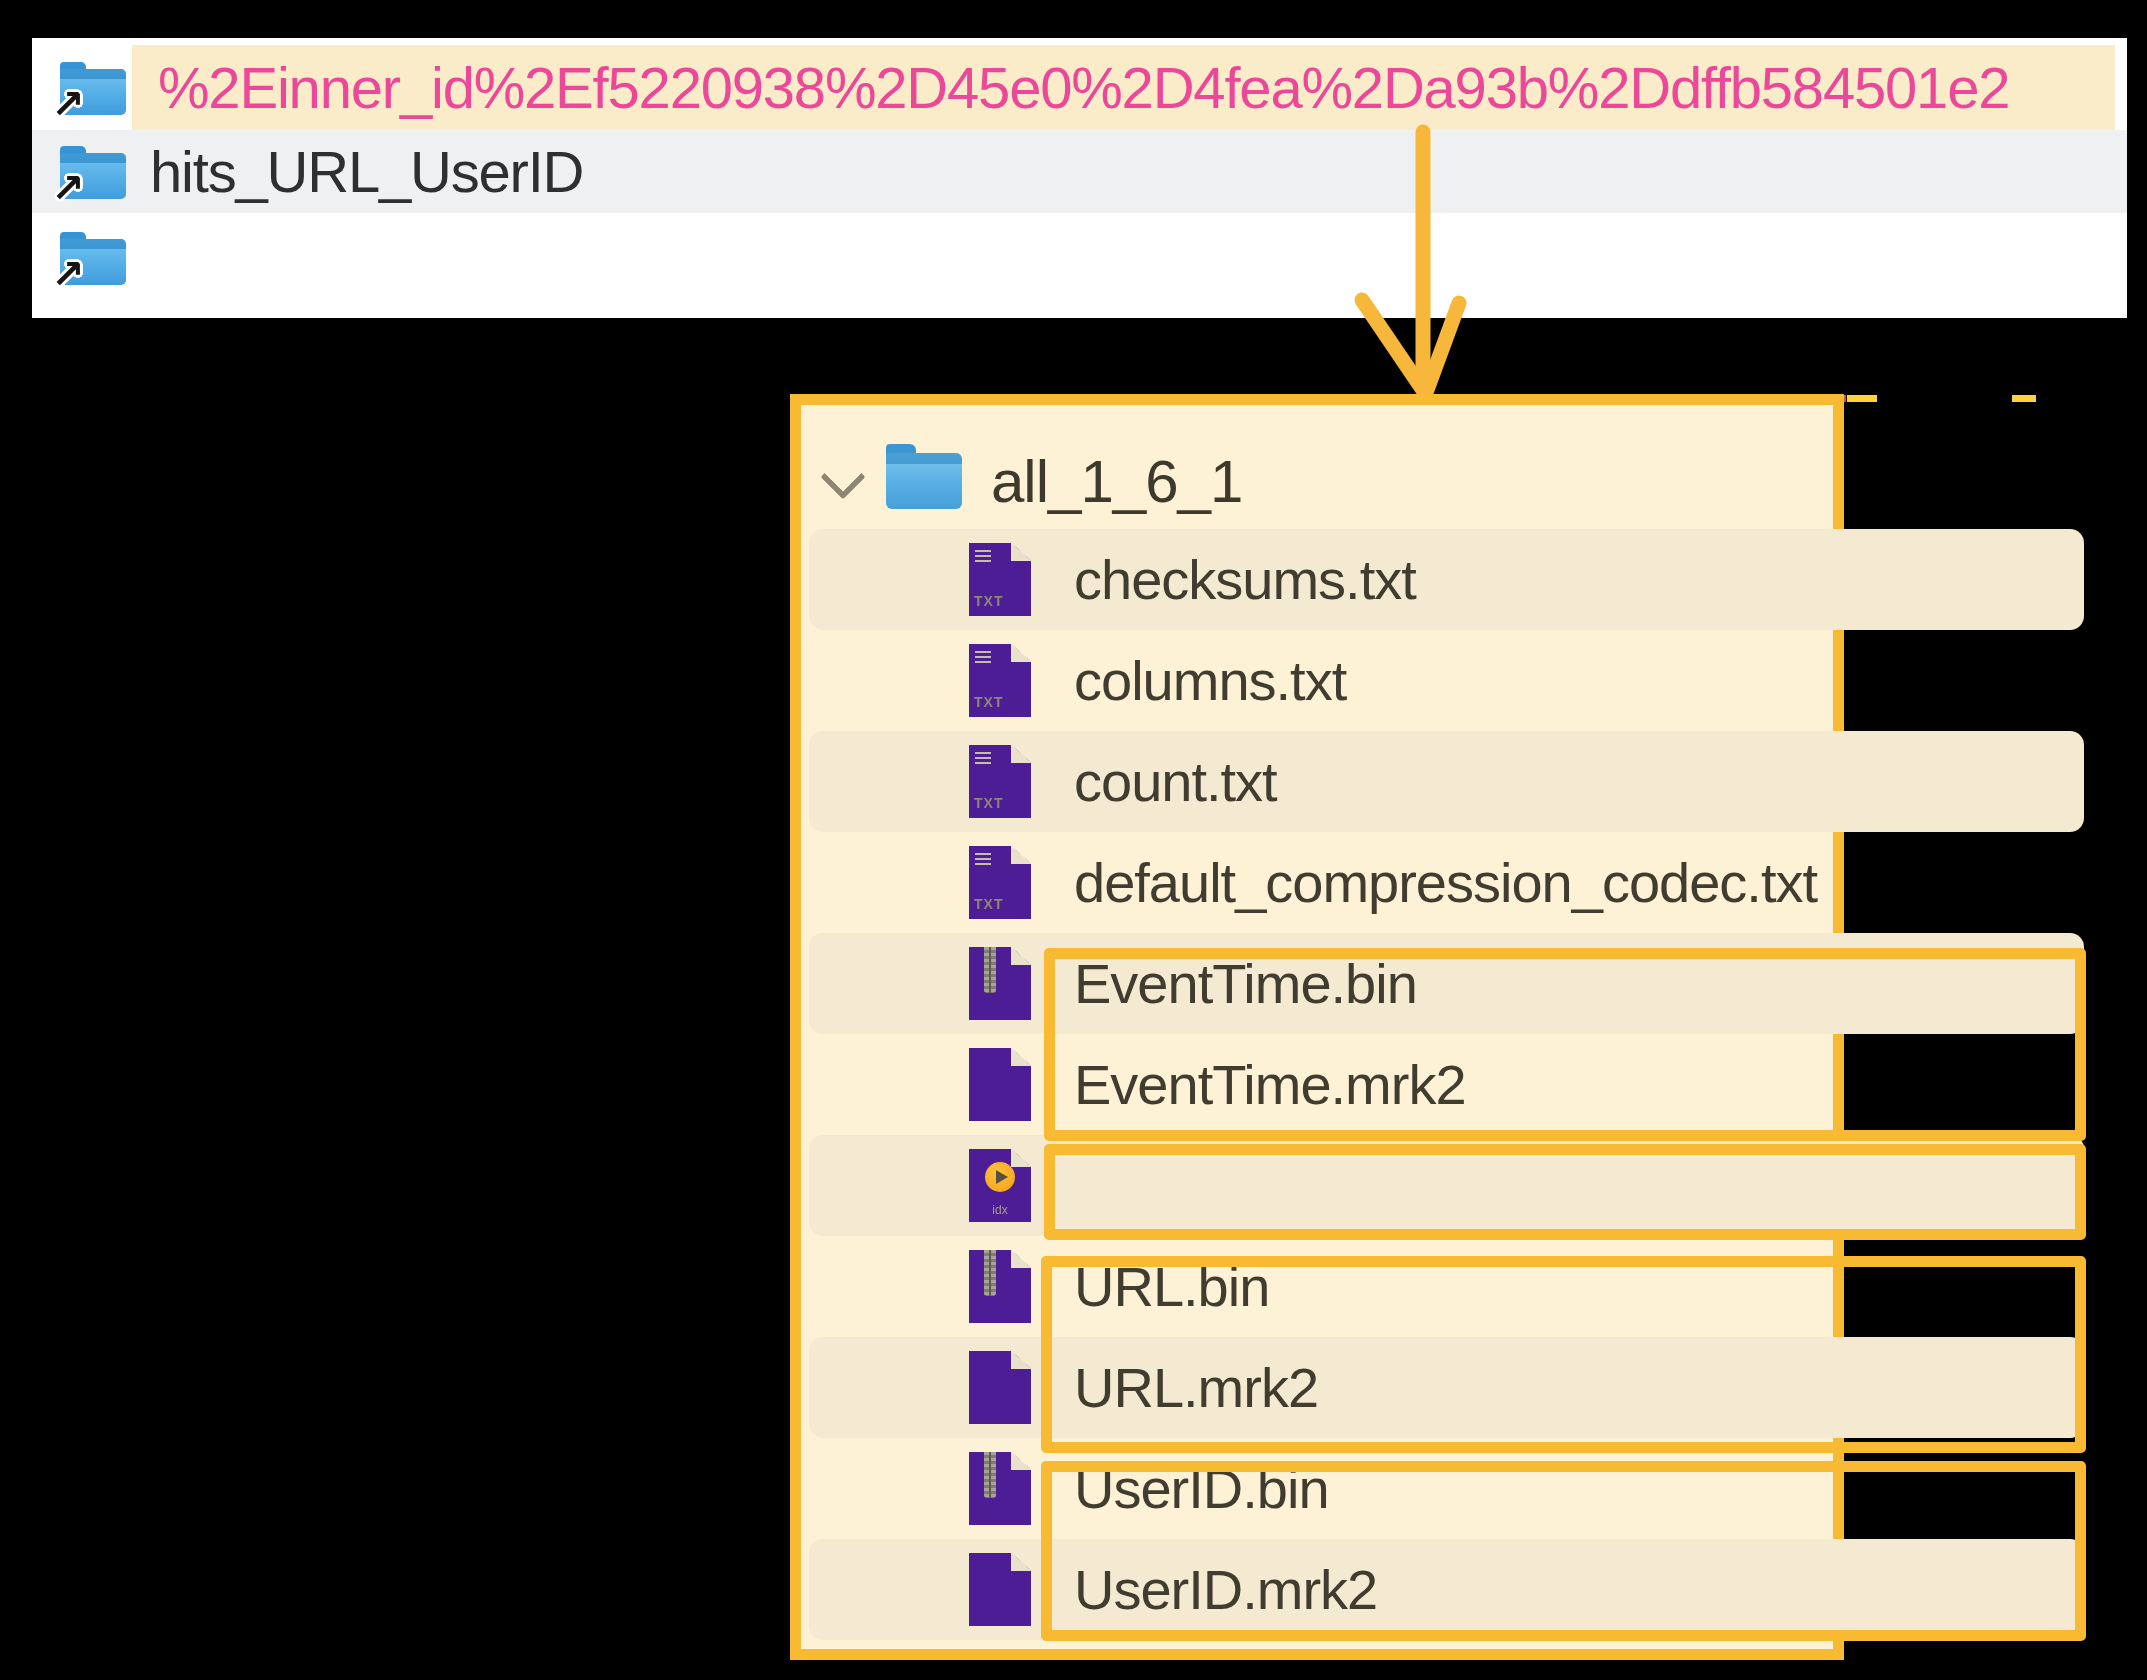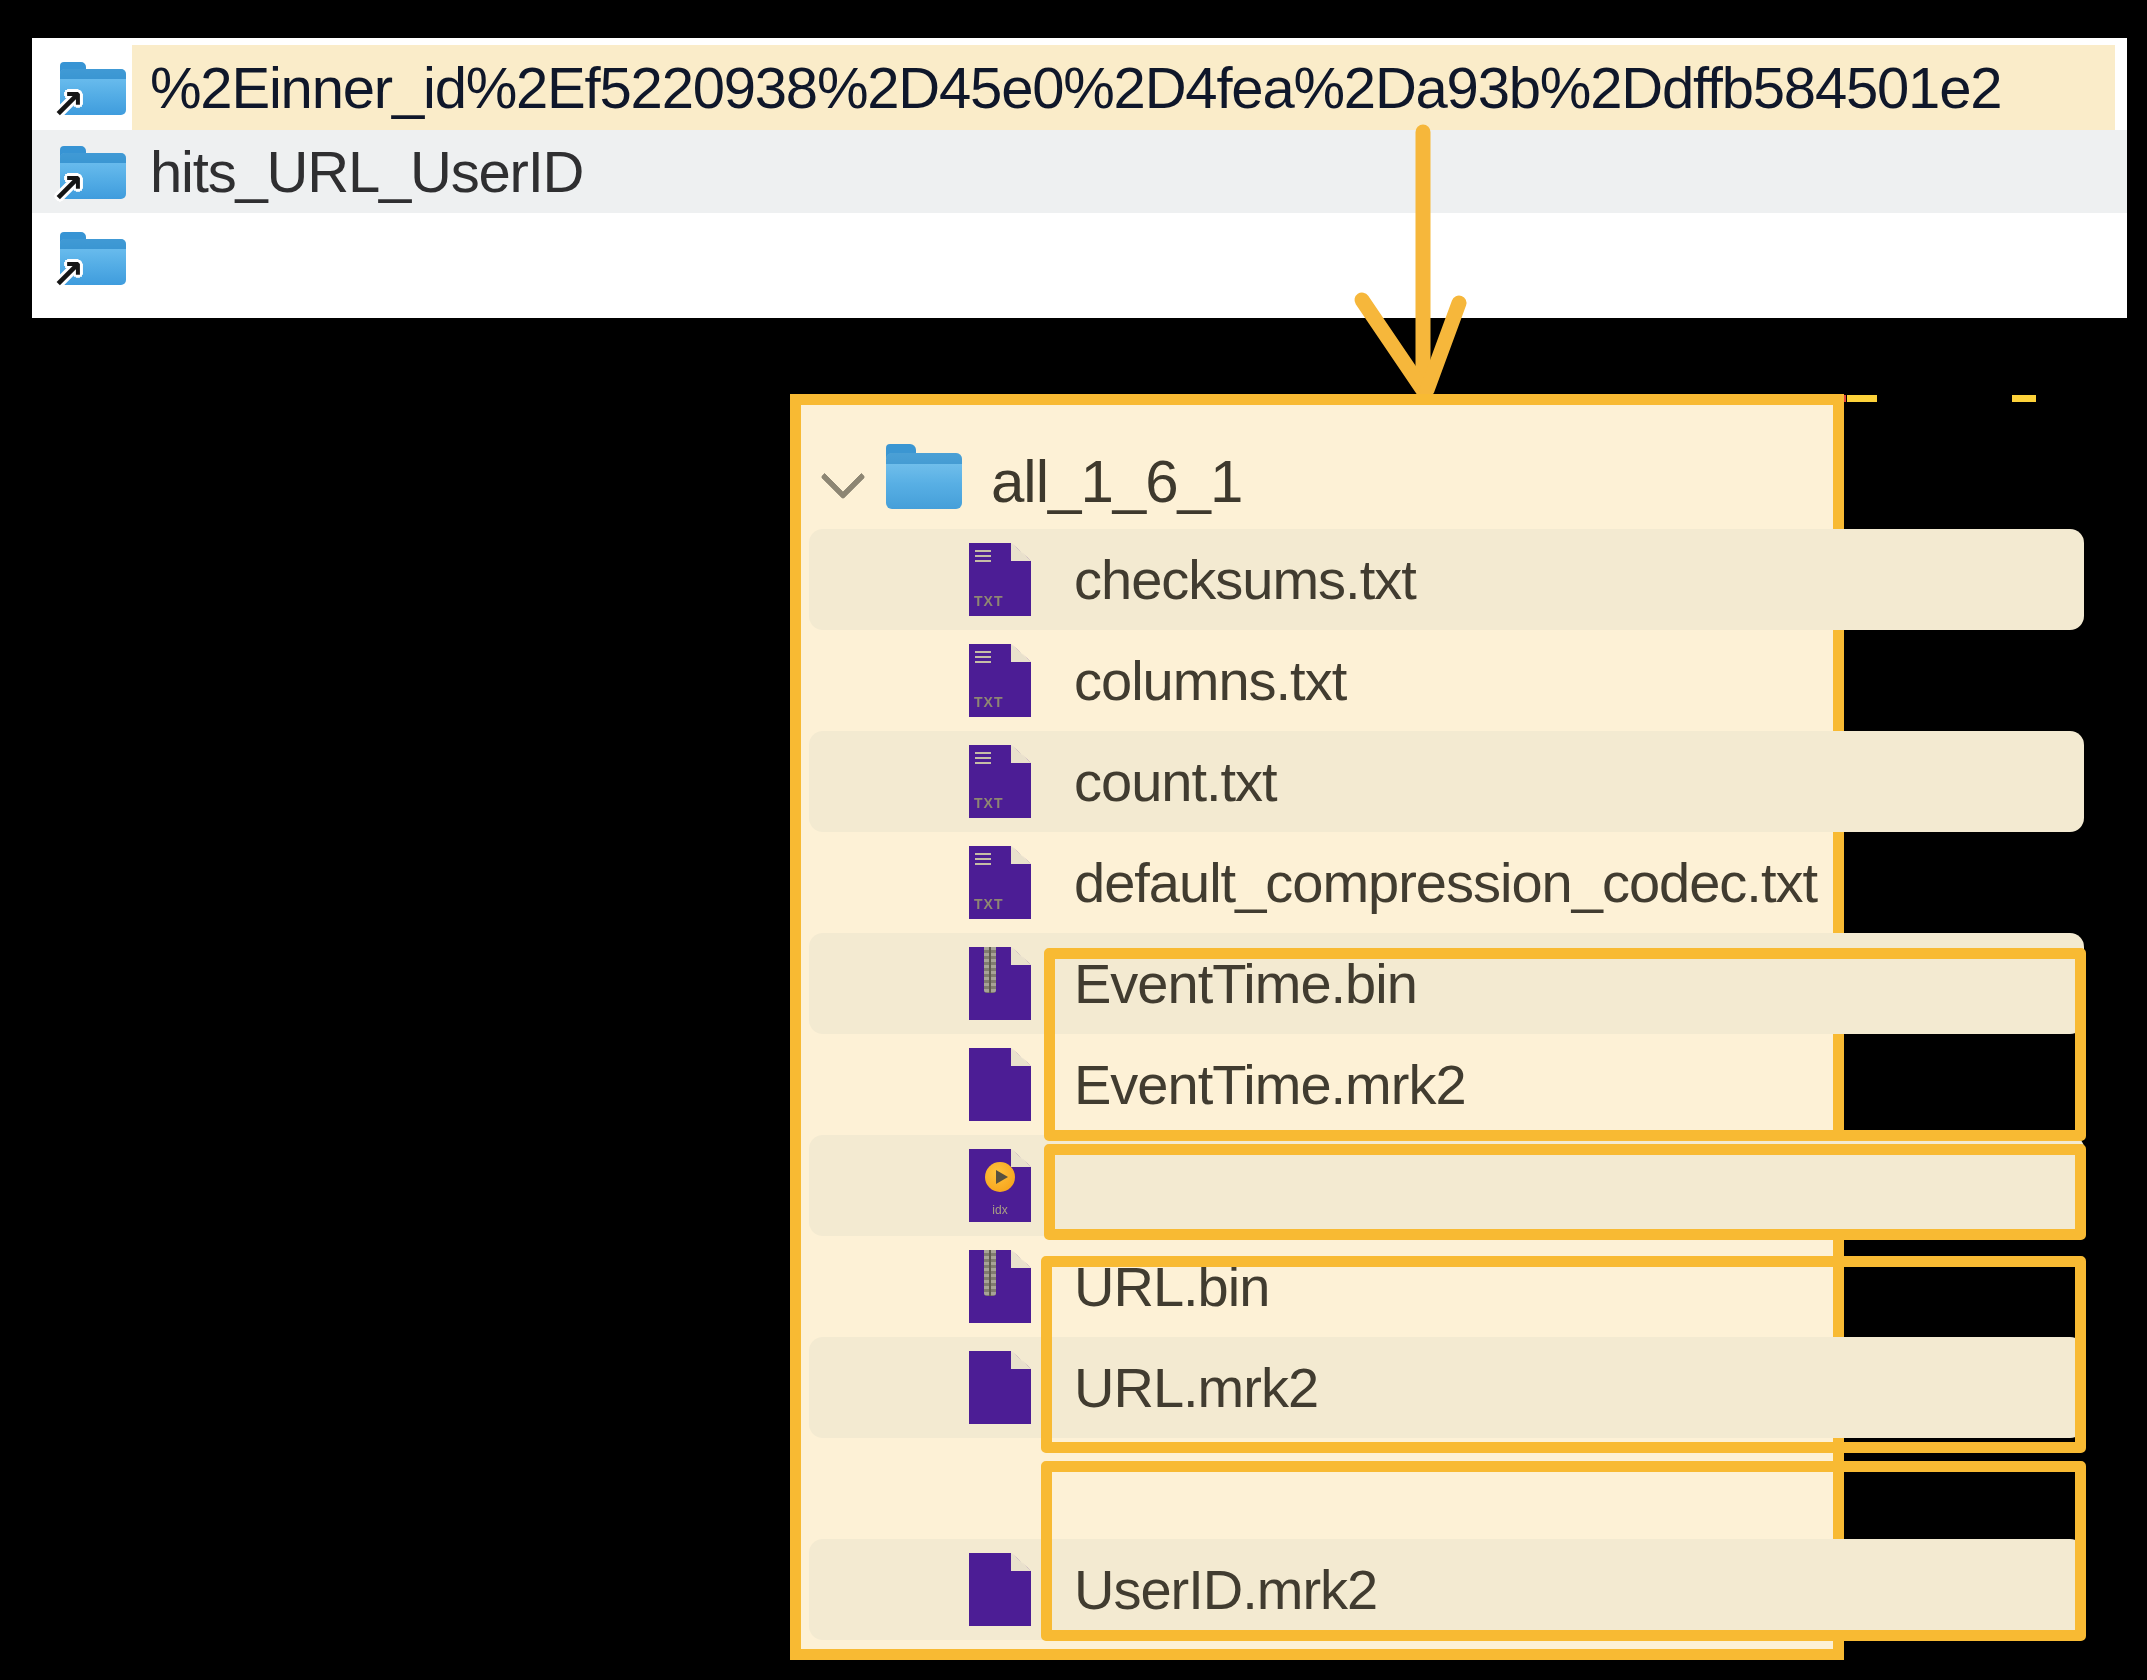--- a/index.html
+++ b/index.html
@@ -9,21 +9,21 @@
   
   .top-panel{position:absolute;left:32px;top:38px;width:2095px;height:280px;background:#fff;}
   .trow{position:absolute;left:0;width:100%;}
   .trow1{top:7px;height:85px;}
   .trow2{top:92px;height:83px;background:#eef0f1;}
   .trow3{top:177px;height:86px;}
   .trow .hl{position:absolute;left:100px;top:0;width:1983px;height:100%;background:#faecc9;}
   .trow .lbl{position:absolute;left:118px;top:0;height:100%;line-height:inherit;
              font-size:58px;letter-spacing:-1.2px;color:#2f2f31;white-space:nowrap;
              display:flex;align-items:center;}
-  .trow1 .lbl{color:#0f172a;}
+  .trow1 .lbl{color:#ec4899;margin-left:8px;}
 
   
   .folder{position:absolute;left:28px;top:50%;transform:translateY(-50%);width:66px;height:54px;}
   .folder .body{position:absolute;left:0;top:8px;width:66px;height:46px;border-radius:5px;
     background:linear-gradient(180deg,#74c3f1 0%,#55aee6 55%,#3f9cdd 100%);}
   .folder .tab{position:absolute;left:0;top:1px;width:26px;height:12px;border-radius:4px 5px 0 0;
     background:#3794d4;}
   .folder .shine{position:absolute;left:0;top:8px;width:66px;height:10px;border-radius:5px 5px 0 0;
     background:rgba(22,120,190,.55);}
   .alias{position:absolute;left:-9px;bottom:-12px;font-size:40px;font-weight:700;color:#151515;
@@ -212,20 +212,27 @@
         <div class="fname">URL.bin</div>
       </div>
 
       <div class="frow striped" style="top:932px">
         <div class="doc">
             <span class="fold"></span>
           </div>
         <div class="fname">URL.mrk2</div>
       </div>
 
+      <div class="frow" style="top:1033px">
+        <div class="doc">
+          <span class="fold"></span>
+            <span class="zip"></span>
+        </div>
+        <div class="fname">UserID.bin</div>
+      </div>
 
       <div class="frow striped" style="top:1134px">
         <div class="doc">
             <span class="fold"></span>
           </div>
         <div class="fname">UserID.mrk2</div>
       </div>
 
       <div class="gbox" style="left:243px;top:543px;width:1042px;height:193px;"></div>
       <div class="gbox" style="left:243px;top:739px;width:1042px;height:96px;"></div>

